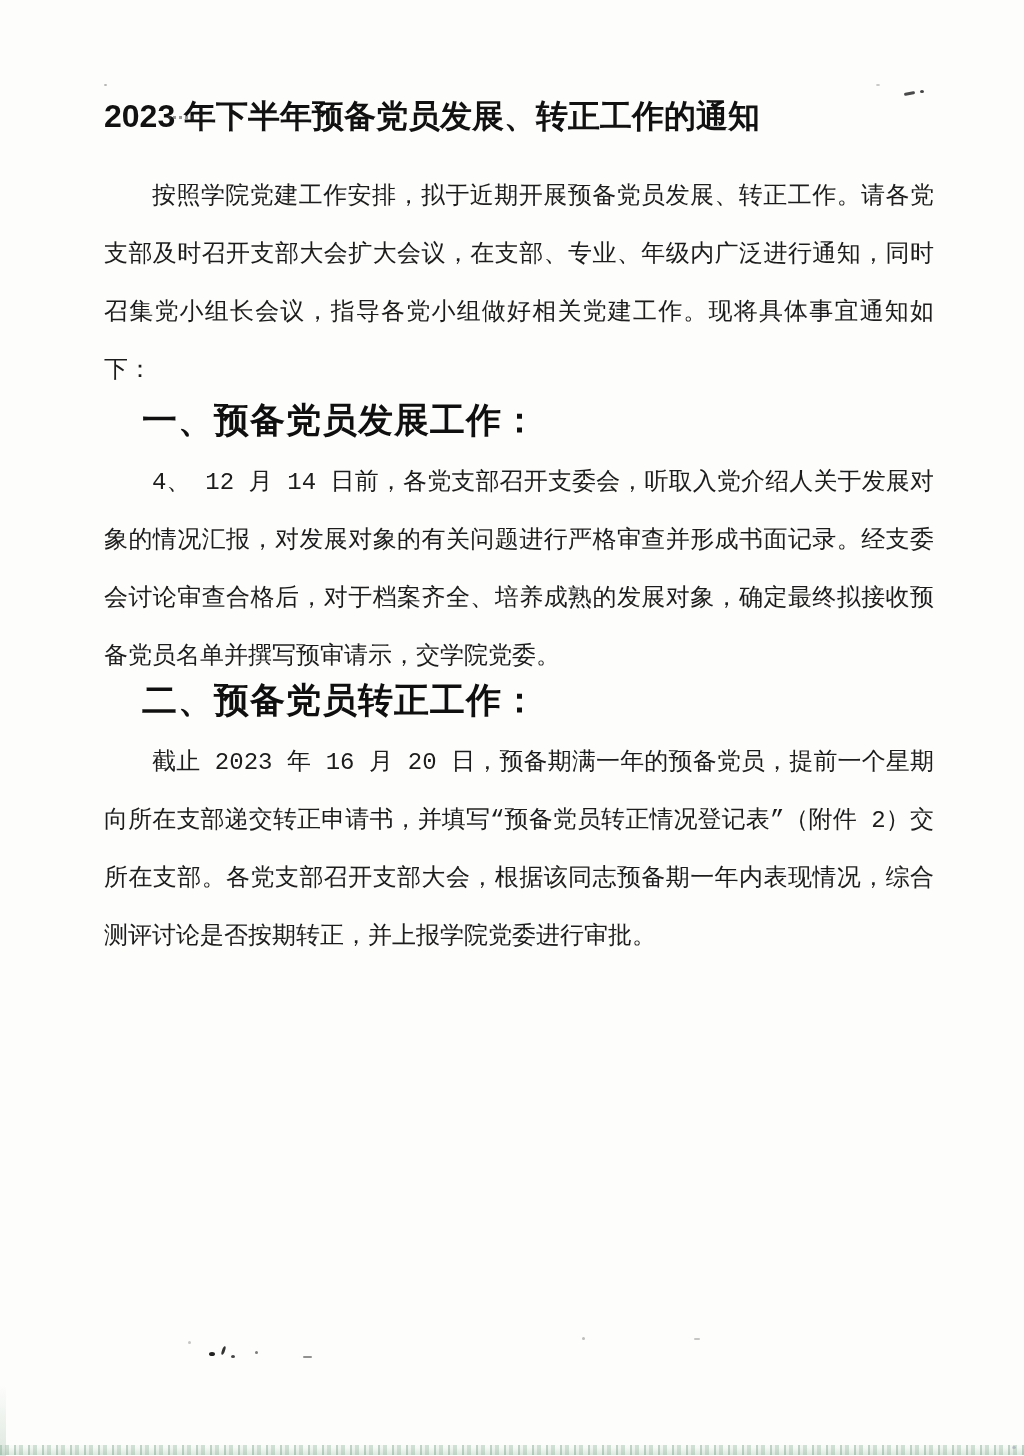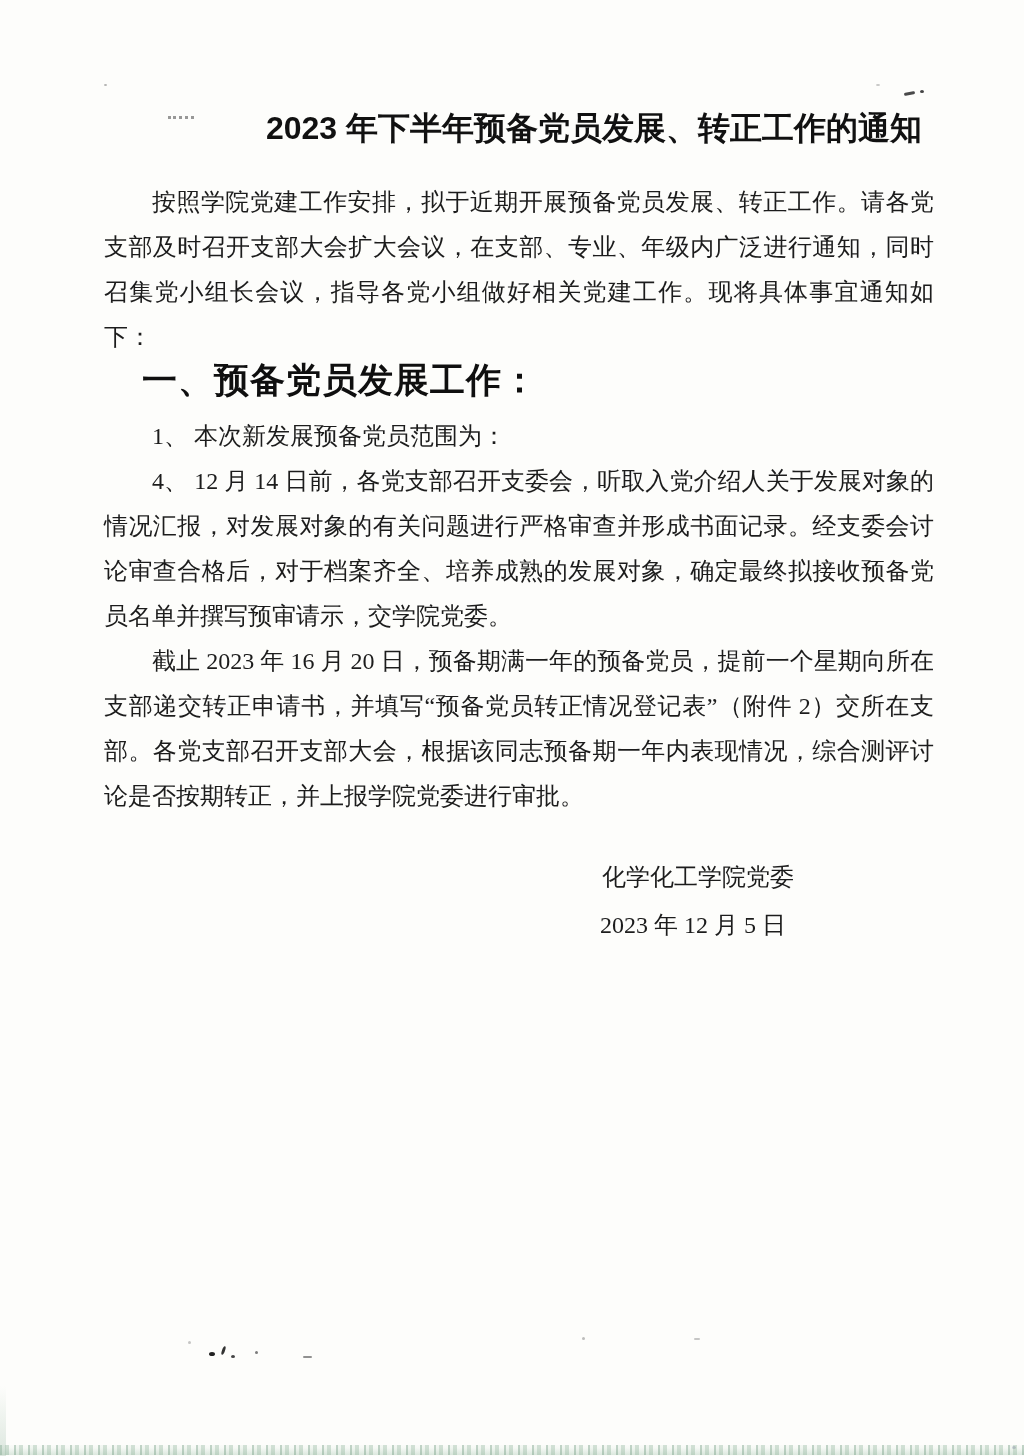--- a/index.html
+++ b/index.html
@@ -12,34 +12,34 @@
     width: 1024px;
     height: 1456px;
     margin: 0 auto;
     background: #fdfdfb;
     overflow: hidden;
     box-sizing: border-box;
     padding: 94px 90px 0 104px;
     color: #1b1b1b;
   }
   .doc-title {
-    margin: 12px;
+    margin: 0;
     font-family: "Liberation Sans", "DejaVu Sans", sans-serif;
     font-weight: 900;
     font-size: 32px;
     line-height: 44px;
-    text-align: right;
+    text-align: left;
     letter-spacing: 0px;
     color: #111;
   }
   .body-par {
     margin: 0;
-    font-family: Liberation Serif, serif;
+    font-family: Liberation Mono, monospace;
     font-size: 24px;
-    line-height: 45px;
+    line-height: 58px;
     text-align: justify;
     color: #1c1c1c;
   }
   .indent { text-indent: 2em; }
   .intro { margin-top: 30px; }
   .scope-line { padding-left: 3.2em; }
   .section-heading {
     margin: 0 0 14px 0;
     padding-left: 38px;
     font-family: "Liberation Sans", "DejaVu Sans", sans-serif;
@@ -108,35 +108,31 @@
 <body>
 
 <div class="page">
 
   <h1 class="doc-title">2023 年下半年预备党员发展、转正工作的通知</h1>
 
   <p class="body-par indent intro">按照学院党建工作安排，拟于近期开展预备党员发展、转正工作。请各党支部及时召开支部大会扩大会议，在支部、专业、年级内广泛进行通知，同时召集党小组长会议，指导各党小组做好相关党建工作。现将具体事宜通知如下：</p>
 
   <h2 class="section-heading">一、预备党员发展工作：</h2>
 
-  <p class="body-par indent">1、 本次新发展预备党员范围为：</p>
 
 
 
 
   <p class="body-par indent">4、 12 月 14 日前，各党支部召开支委会，听取入党介绍人关于发展对象的情况汇报，对发展对象的有关问题进行严格审查并形成书面记录。经支委会讨论审查合格后，对于档案齐全、培养成熟的发展对象，确定最终拟接收预备党员名单并撰写预审请示，交学院党委。</p>
 
 
+  <h2 class="section-heading second">二、预备党员转正工作：</h2>
 
   <p class="body-par indent">截止 2023 年 16 月 20 日，预备期满一年的预备党员，提前一个星期向所在支部递交转正申请书，并填写“预备党员转正情况登记表”（附件 2）交所在支部。各党支部召开支部大会，根据该同志预备期一年内表现情况，综合测评讨论是否按期转正，并上报学院党委进行审批。</p>
 
-  <div class="signature-block">
-    <div class="sig-org">化学化工学院党委</div>
-    <div class="sig-date">2023 年 12 月 5 日</div>
-  </div>
 
   <div class="dotted-mark" style="left:168px; top:116px;"></div>
 
   <div class="pen-dash" style="left:904px; top:92px; width:11px; height:3px; transform:rotate(-10deg);"></div>
   <div class="speck" style="left:920px; top:90px; width:4px; height:3px;"></div>
   <div class="speck" style="left:876px; top:84px; width:4px; height:2px; opacity:.3;"></div>
   <div class="speck" style="left:104px; top:84px; width:3px; height:2px; opacity:.4;"></div>
 
   <div class="speck" style="left:209px; top:1352px; width:6px; height:4px; background:#222;"></div>
   <div class="speck" style="left:222px; top:1346px; width:3px; height:9px; background:#333; transform:rotate(20deg);"></div>

